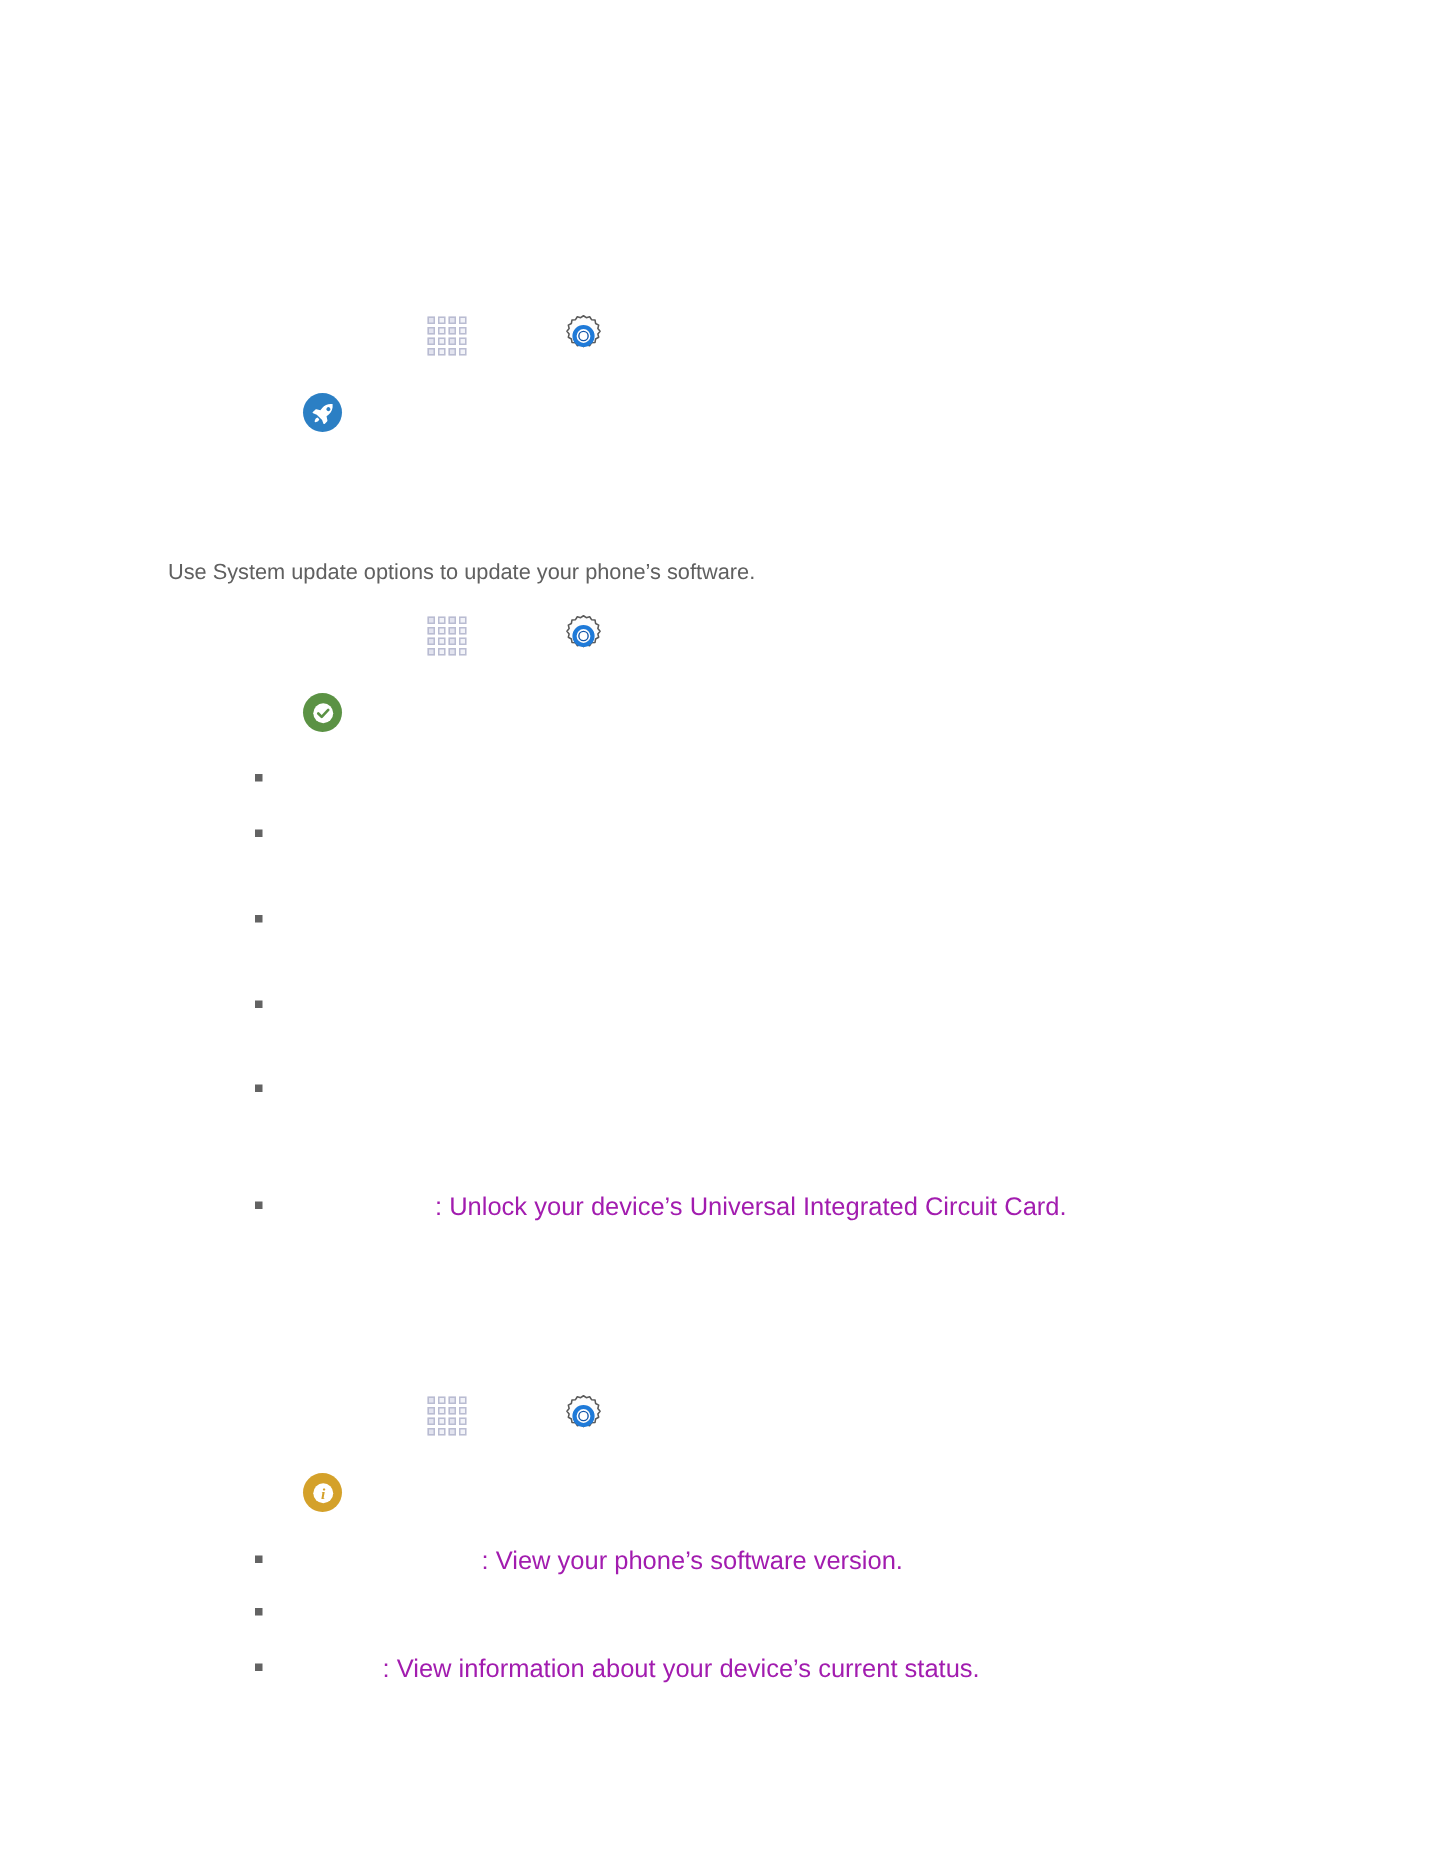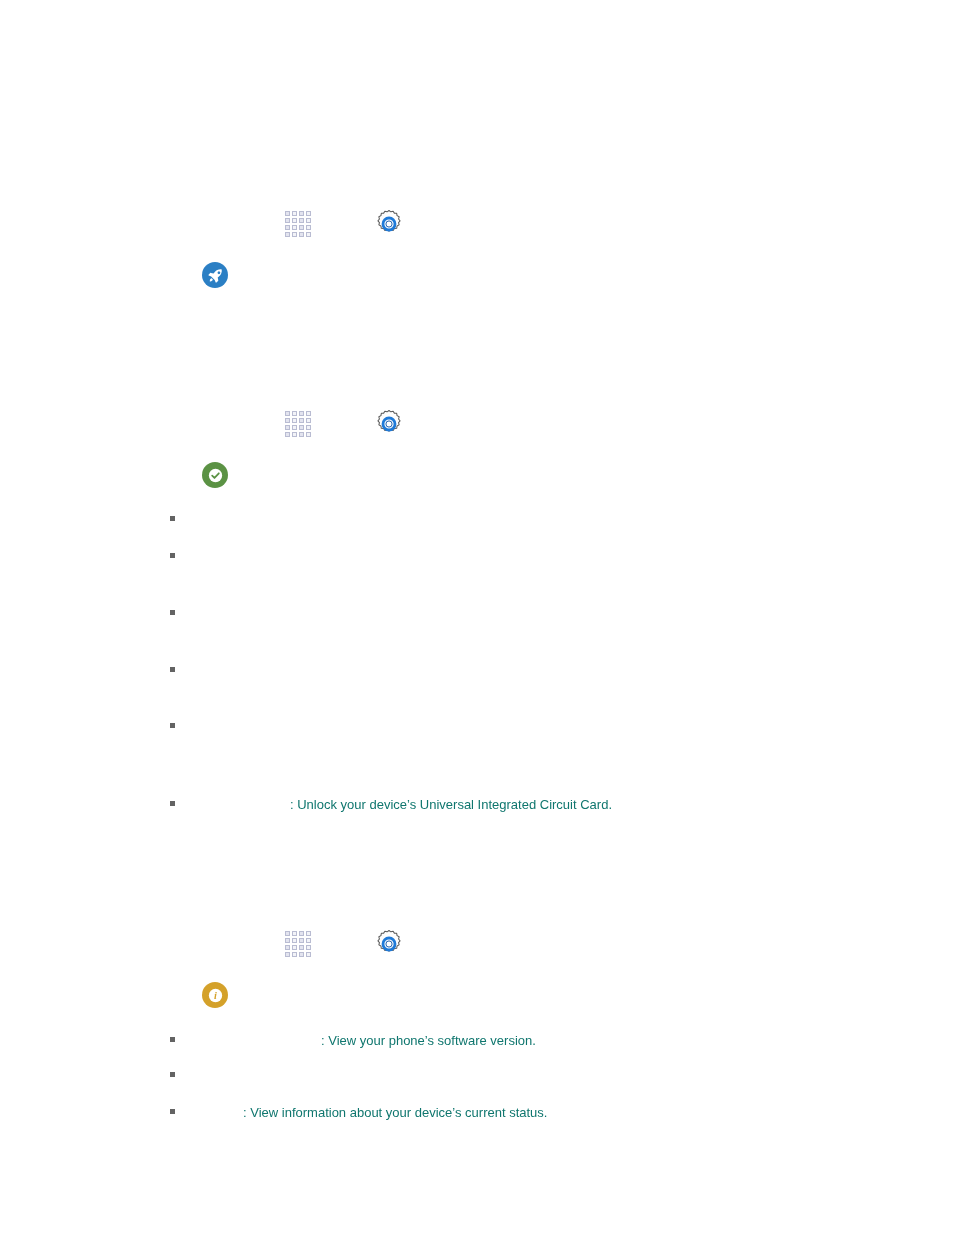--- a/index.html
+++ b/index.html
@@ -26,22 +26,22 @@
   .abs { position: absolute; }
 
   
   .body-text {
     font-size: 14.5px;
     color: #606060;
     line-height: 19px;
     white-space: pre;
   }
   .bullet-text {
-    font-size: 13px;
-    color: #0f766e;
+    font-size: 17px;
+    color: #a21caf;
     line-height: 19px;
     white-space: pre;
   }
 
   
   .bullet-marker {
     width: 5px;
     height: 5px;
     background: #636363;
     display: block;
@@ -123,20 +123,21 @@
 
   <div class="abs" style="left:202px; top:262px;">
     <div class="badge-icon" style="background:#2b7fc4;">
       <svg width="17" height="17" viewBox="0 0 24 24">
         <path d="M20.6 3.4c-3.7-.5-7.3.9-9.6 3.6L9.3 9.1 5.6 8.3c-.4-.1-.8 0-1.1.3L2.2 10.9c-.4.4-.2 1 .3 1.2l3.4 1.2 5 5 1.2 3.4c.2.5.8.7 1.2.3l2.3-2.3c.3-.3.4-.7.3-1.1l-.8-3.7 2.1-1.7c2.7-2.3 4.1-5.9 3.6-9.6-.1-.1-.1-.2-.2-.2zm-5.1 6.1a1.9 1.9 0 1 1 2.7-2.7 1.9 1.9 0 0 1-2.7 2.7z" fill="#ffffff"></path>
         <path d="M6.6 16.0c-1.5.4-2.4 1.6-2.7 3.6-.1.5.3.9.8.8 2-.3 3.2-1.2 3.6-2.7l-1.7-1.7z" fill="#ffffff"></path>
       </svg>
     </div>
   </div>
 
+  <div class="abs body-text" style="left:112px; top:373px;">Use System update options to update your phone’s software.</div>
 
   <div class="abs" style="left:285px; top:411px;">
     <div class="apps-icon">
       <i></i>
         <i></i>
         <i></i>
         <i></i>
       <i></i>
         <i></i>
         <i></i>
@@ -255,15 +256,15 @@
   <div class="abs bullet-text" style="left:321px; top:1031px;text-align:right;">: View your phone’s software version.</div>
 
   <div class="abs" style="left:170px; top:1072px;">
     <span class="bullet-marker"></span>
   </div>
   <div class="abs bullet-text" style="left:190px; top:1066px;"></div>
 
   <div class="abs" style="left:170px; top:1109px;">
     <span class="bullet-marker"></span>
   </div>
-  <div class="abs bullet-text" style="left:243px; top:1103px;">: View information about your device’s current status.</div>
+  <div class="abs bullet-text" style="left:255px; top:1103px;">: View information about your device’s current status.</div>
 
 </div>
 
 </body></html>

